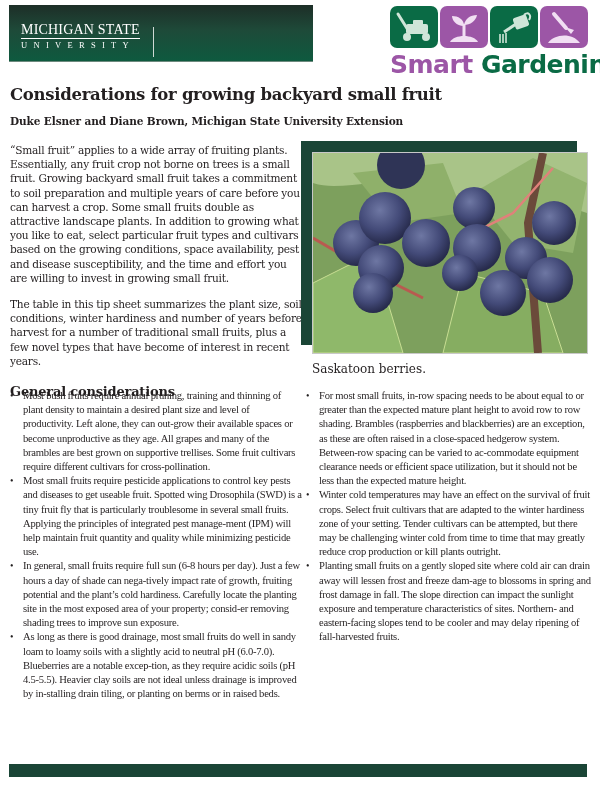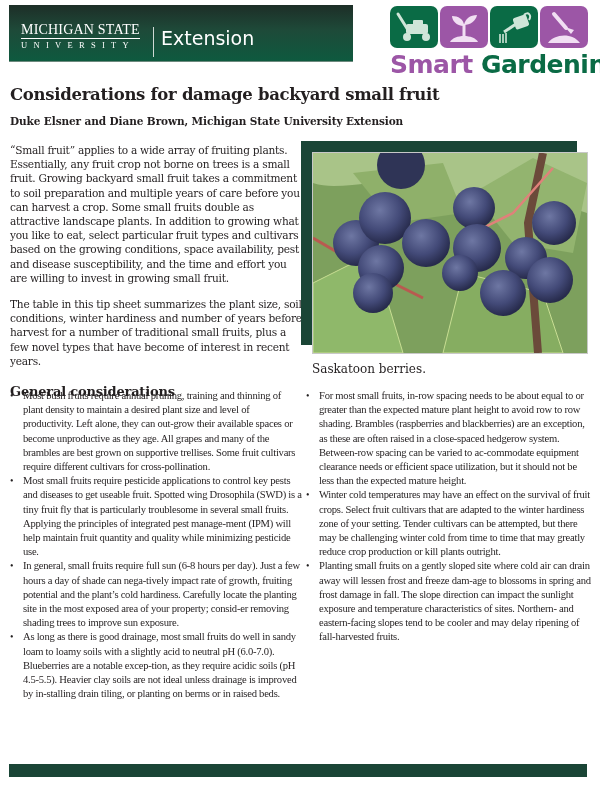--- a/index.html
+++ b/index.html
@@ -1,20 +1,20 @@
 <!DOCTYPE html>
 <html><head>
   <meta charset="utf-8">
   <style>
     html, body { margin: 0; padding: 0; background: #ffffff; }
     body { width: 600px; height: 787px; position: relative; overflow: hidden;
            font-family: "DejaVu Serif", "Liberation Serif", serif; color: #231f20; }
 
     
-    .banner { position: absolute; left: 9px; top: 5px; width: 344px; height: 56px;
+    .banner { position: absolute; left: 9px; top: 5px; width: 304px; height: 56px;
               background: linear-gradient(180deg, #1d2e27 0%, #1e4a39 45%, #0e5a3f 100%);
               border-bottom: 1px solid #6d8a7e; }
     .msu { position: absolute; left: 12px; top: 18px; color: #fff; font-family: "Liberation Serif", serif; }
     .msu .l1 { font-size: 14px; letter-spacing: 0.2px; line-height: 14px; border-bottom: 1px solid #fff; padding-bottom: 1px; }
     .msu .l2 { font-size: 8.5px; letter-spacing: 6.3px; line-height: 11px; margin-top: 1px; }
     .divider { position: absolute; left: 144px; top: 22px; width: 1px; height: 30px; background: #cfd9d4; }
     .ext { position: absolute; left: 152px; top: 22px; color: #fff; font-family: "DejaVu Sans", sans-serif; font-size: 19px; }
 
     
     .sg { position: absolute; left: 390px; top: 6px; width: 202px; height: 82px; }
@@ -51,21 +51,20 @@
   </style>
 </head>
 <body>
 
 <div class="banner">
   <div class="msu">
     <div class="l1">MICHIGAN STATE</div>
     <div class="l2">UNIVERSITY</div>
   </div>
   <div class="divider"></div>
-  <div class="ext">Extension</div>
 </div>
 
 <div class="sg">
   <div class="tiles">
     <div class="tile green">
       <svg width="40" height="34" viewBox="0 0 40 34">
         <line x1="4" y1="4" x2="14" y2="20" stroke="#cfe5d8" stroke-width="3" stroke-linecap="round"></line>
         <rect x="12" y="14" width="22" height="10" rx="2" fill="#cfe5d8"></rect>
         <rect x="19" y="10" width="10" height="6" rx="1" fill="#cfe5d8"></rect>
         <circle cx="13" cy="27" r="4" fill="#cfe5d8"></circle>
@@ -95,21 +94,21 @@
         <path d="M4 33 C10 24 28 22 36 33 Z" fill="#f1dff3"></path>
       </svg>
     </div>
   </div>
   <div class="sg-text">
     <span class="smart">Smart</span>
     <span class="gardening">Gardening</span>
   </div>
 </div>
 
-<div class="title">Considerations for damage backyard small fruit</div>
+<div class="title">Considerations for growing backyard small fruit</div>
 <div class="authors">Duke Elsner and Diane Brown, Michigan State University Extension</div>
 
 <div class="p p1">“Small fruit” applies to a wide array of fruiting plants. Essentially, any fruit crop not borne on trees is a small fruit. Growing backyard small fruit takes a commitment to soil preparation and multiple years of care before you can harvest a crop. Some small fruits double as attractive landscape plants. In addition to growing what you like to eat, select particular fruit types and cultivars based on the growing conditions, space availability, pest and disease susceptibility, and the time and effort you are willing to invest in growing small fruit.</div>
 <div class="p p2">The table in this tip sheet summarizes the plant size, soil conditions, winter hardiness and number of years before harvest for a number of traditional small fruits, plus a few novel types that have become of interest in recent years.</div>
 
 <div class="photo-frame"></div>
 <div class="photo">
   <svg width="274" height="200" viewBox="0 0 274 200">
     <defs>
       <radialGradient id="berry" cx="40%" cy="35%" r="65%">

